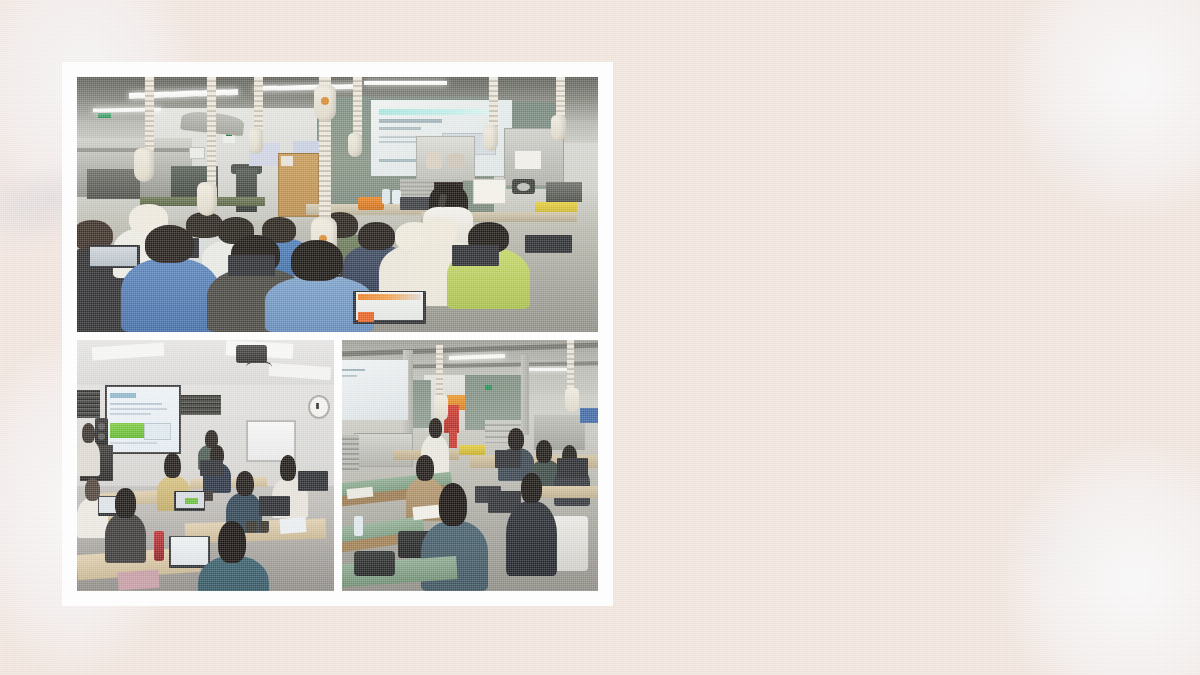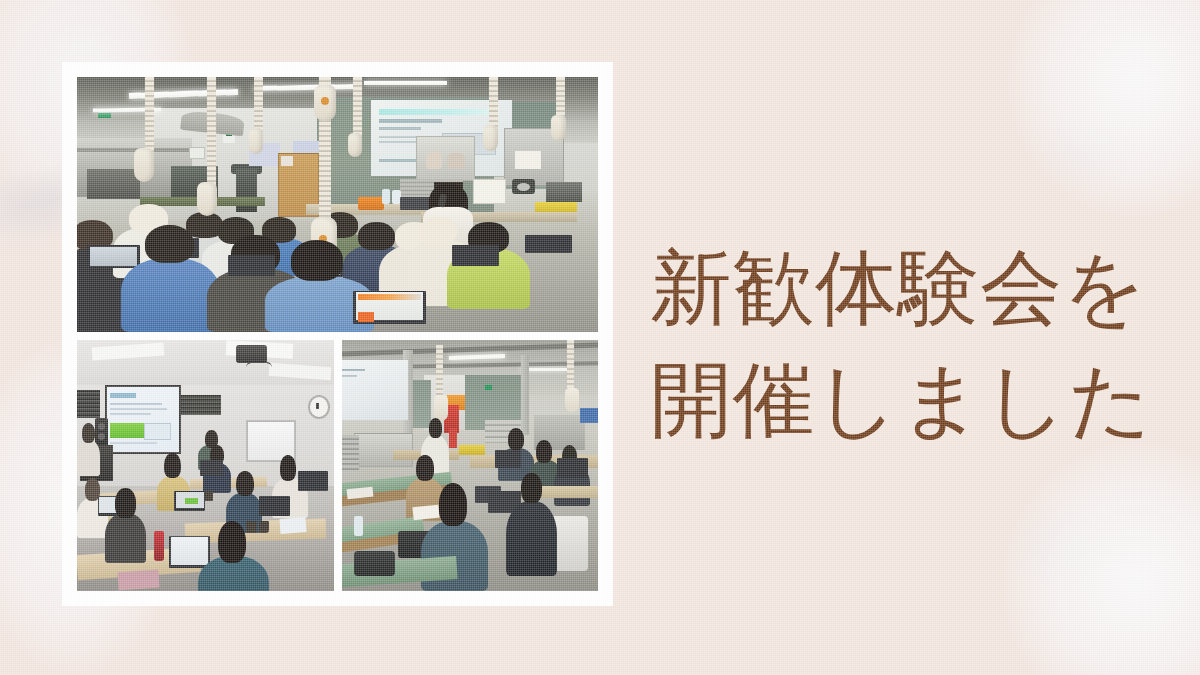--- a/index.html
+++ b/index.html
@@ -733,19 +733,15 @@
           <div class="ph body p3-bd7"></div>
             <div class="ph head p3-h7"></div>
           <div class="ph p3-bench3"></div>
           <div class="ph p3-bag2"></div>
         </div>
       </div>
 
     </div>
   </div>
 
-  <div class="headline">
-    <div class="headline-line">新歓体験会を</div>
-    <div class="headline-line">開催しました</div>
-  </div>
 
   <div class="canvas-texture"></div>
 </div>
 
 </body></html>

